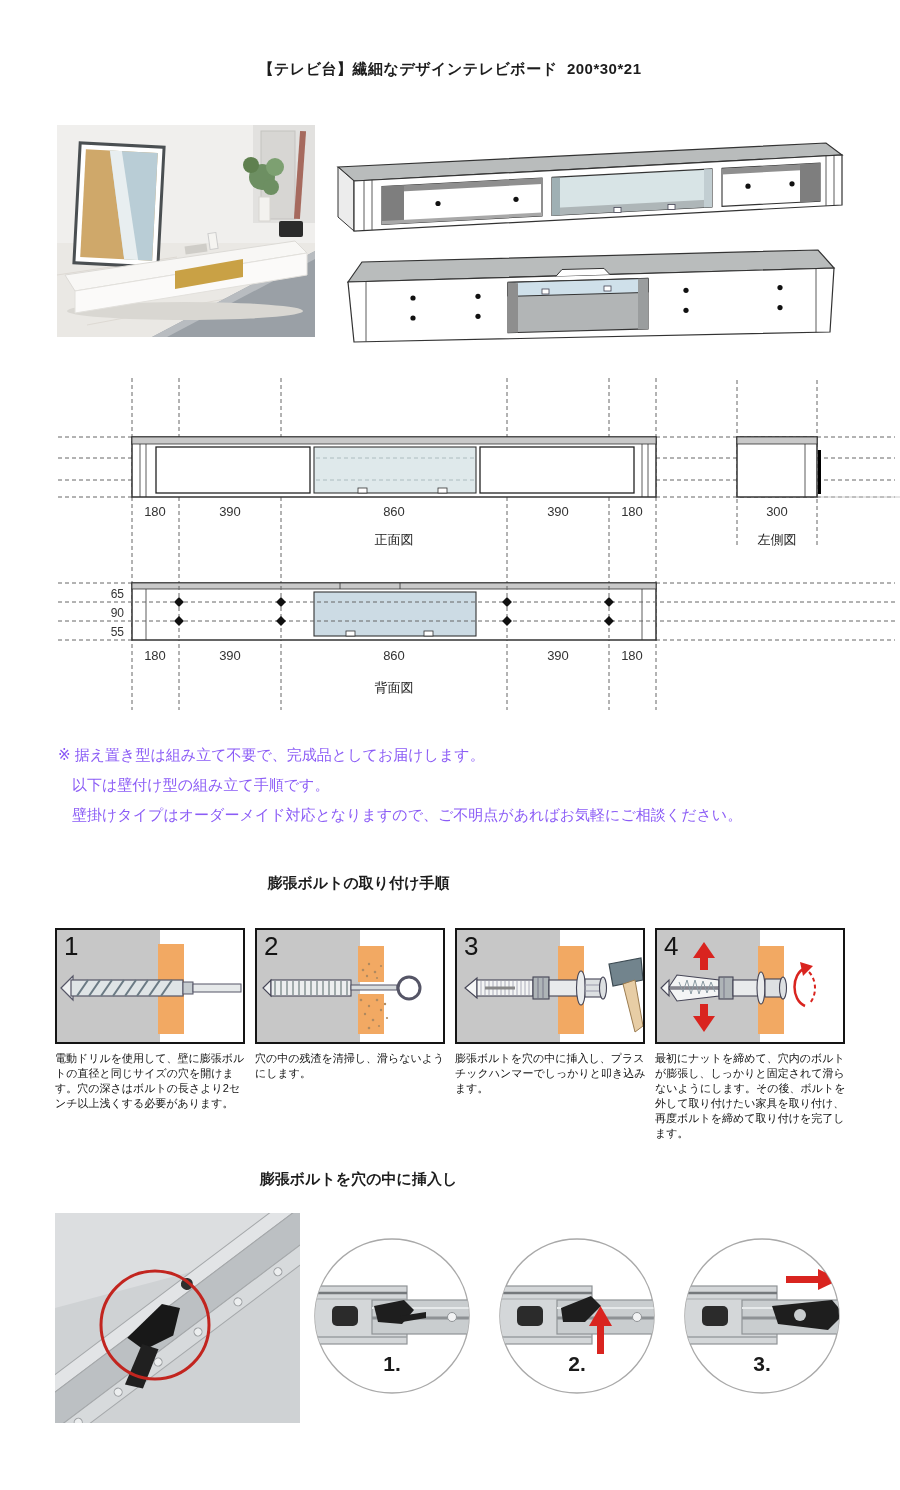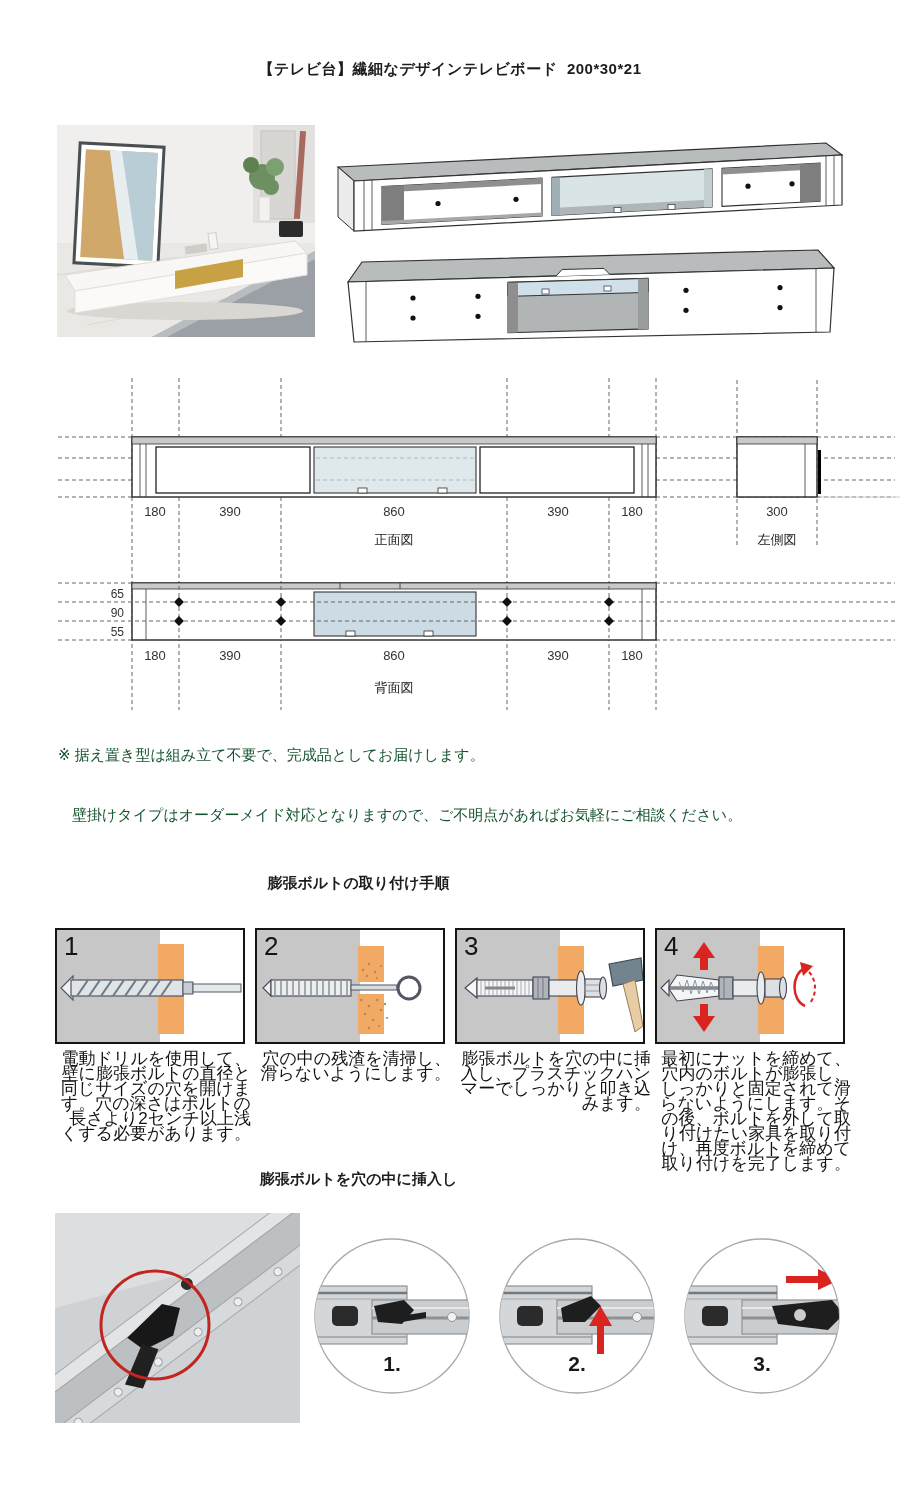--- a/index.html
+++ b/index.html
@@ -1,26 +1,26 @@
 <!DOCTYPE html>
 <html><head>
 <meta charset="utf-8">
 <style>
   html,body{margin:0;padding:0;background:#ffffff;}
   .page{position:relative;width:900px;height:1490px;background:#fff;overflow:hidden;
         font-family:"Liberation Sans","DejaVu Sans",sans-serif;color:#1c1c1c;}
   .abs{position:absolute;}
   .title{top:60px;left:0;width:900px;text-align:center;font-size:15px;font-weight:bold;
          letter-spacing:0.5px;white-space:pre-wrap;}
-  .note{left:58px;width:820px;font-size:15px;line-height:20px;color:#14532d;}
+  .note{left:58px;width:820px;font-size:15px;line-height:20px;color:#8b5cf6;}
   .note.indent{left:72px;}
   .sec-head{left:0;width:717px;text-align:center;font-size:15px;font-weight:bold;}
   .step-panel{border:2px solid #141414;background:#fff;width:186px;height:112px;}
   .step-num{font-size:26px;line-height:26px;color:#141414;font-weight:normal;}
-  .step-cap{width:196px;font-size:17px;line-height:15px;color:#111;text-align:right;}
+  .step-cap{width:196px;font-size:11px;line-height:15px;color:#111;}
   .circ-num{width:160px;text-align:center;font-size:21px;font-weight:bold;color:#1a1a1a;}
   svg{display:block;}
   svg text{font-family:"Liberation Sans","DejaVu Sans",sans-serif;}
   .dimtxt{font-size:13px;fill:#333;}
   .viewtxt{font-size:13px;fill:#222;}
   .httxt{font-size:12px;fill:#333;}
 </style>
 </head>
 <body>
 
@@ -229,20 +229,21 @@
       <text class="dimtxt" x="155" y="290">180</text>
       <text class="dimtxt" x="230" y="290">390</text>
       <text class="dimtxt" x="394" y="290">860</text>
       <text class="dimtxt" x="558" y="290">390</text>
       <text class="dimtxt" x="632" y="290">180</text>
       <text class="viewtxt" x="394" y="322">背面図</text>
     </g>
   </svg>
 
   <div class="abs note" style="top:745px;">※ 据え置き型は組み立て不要で、完成品としてお届けします。</div>
+  <div class="abs note indent" style="top:775px;">以下は壁付け型の組み立て手順です。</div>
   <div class="abs note indent" style="top:805px;font-family:Liberation Serif, serif;">壁掛けタイプはオーダーメイド対応となりますので、ご不明点があればお気軽にご相談ください。</div>
 
   <div class="abs sec-head" style="top:874px;">膨張ボルトの取り付け手順</div>
 
   <div class="abs step-panel" style="left:55px;top:928px;">
     <svg width="186" height="112" viewBox="0 0 186 112">
       <rect width="186" height="112" fill="#fff"></rect>
       <rect width="103" height="112" fill="#c7c7c7"></rect>
       <rect x="101" y="14" width="26" height="40" fill="#f2a963"></rect>
       <rect x="101" y="64" width="26" height="40" fill="#f2a963"></rect>

